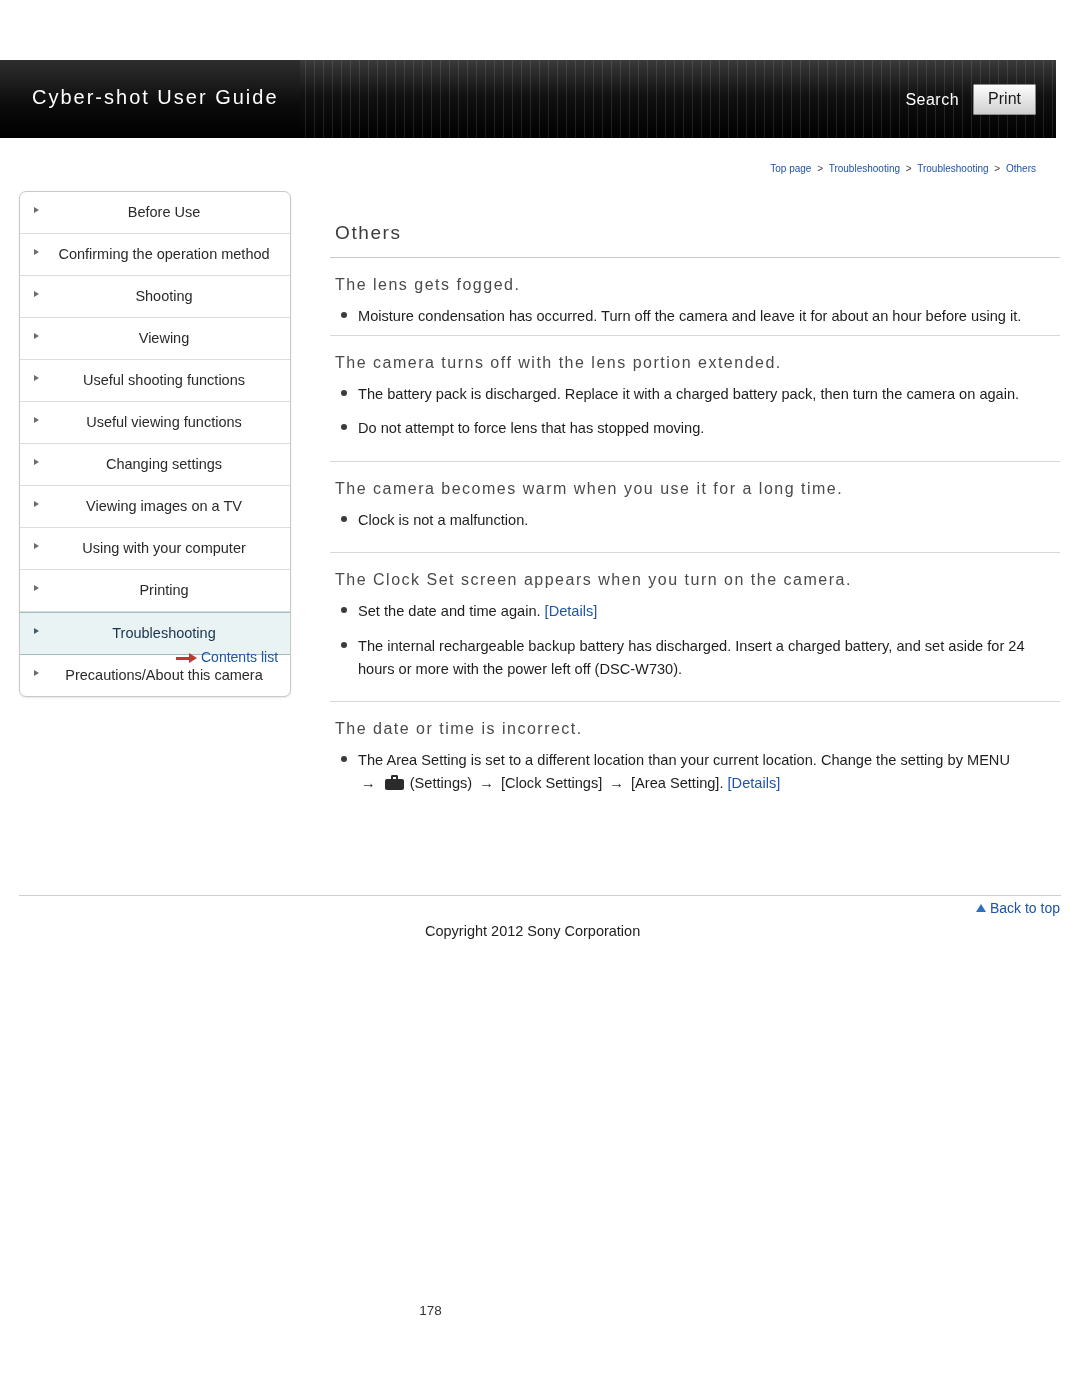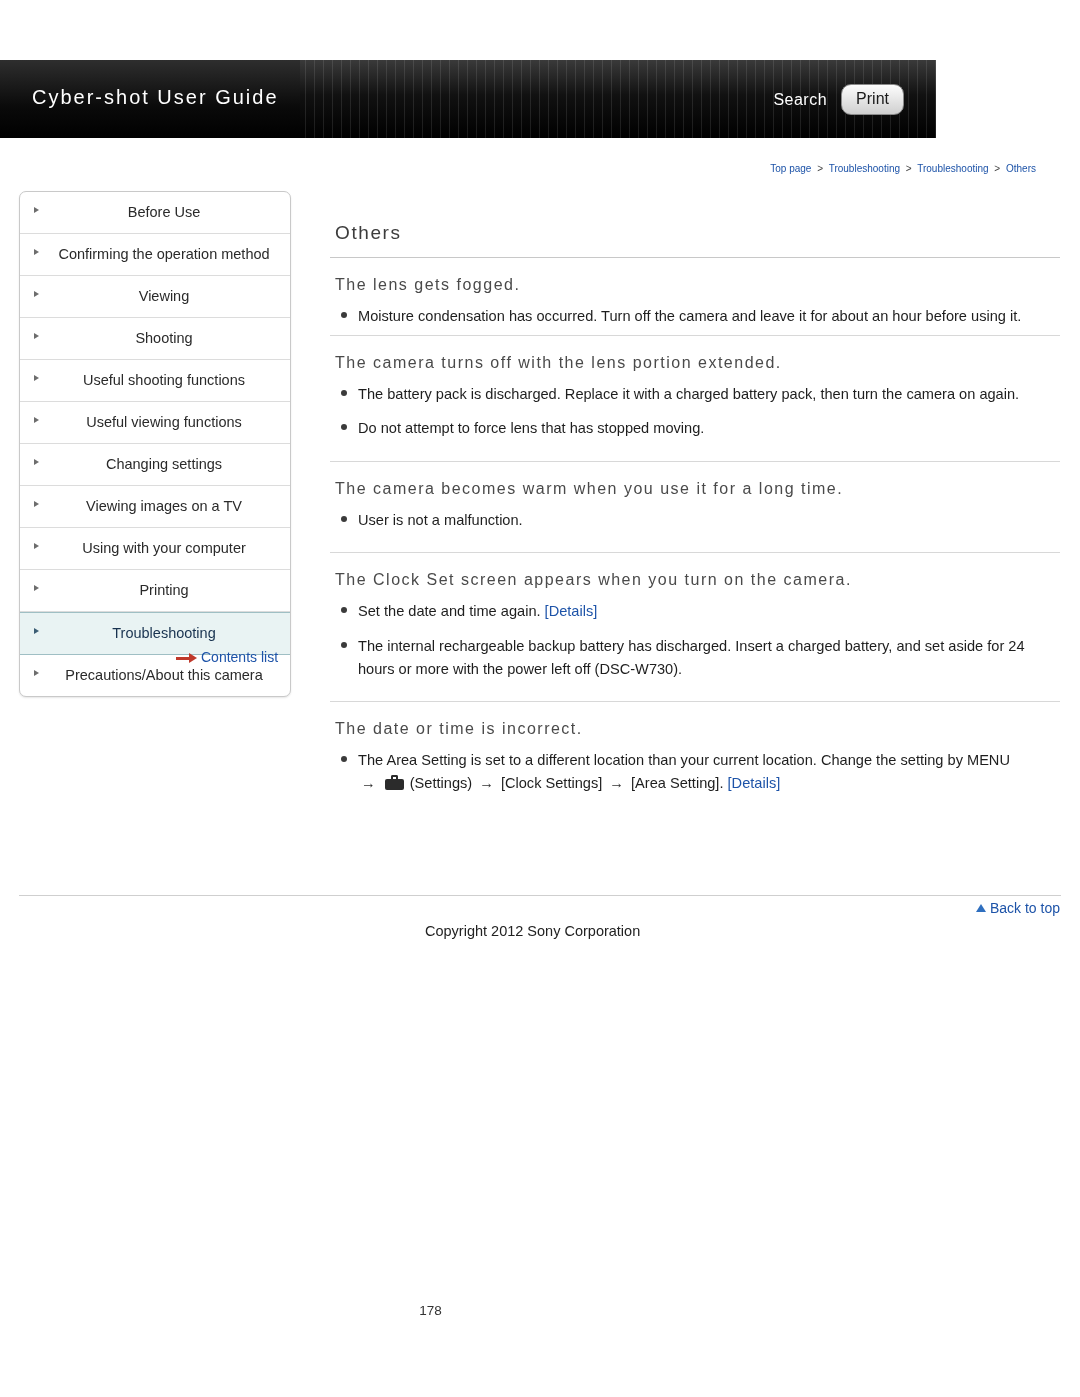--- a/index.html
+++ b/index.html
@@ -11,21 +11,21 @@
     font-family: "Liberation Sans", sans-serif;
     color: #231f20;
     position: relative;
     overflow: hidden;
   }
 
   
   .header {
     position: absolute;
     left: 0; top: 60px;
-    width: 936px; height: 78px;
+    width: 1056px; height: 78px;
     background: #0b0b0b;
     background-image:
       repeating-linear-gradient(90deg,
         rgba(255,255,255,0.00) 0px,
         rgba(255,255,255,0.00) 8px,
         rgba(255,255,255,0.10) 8px,
         rgba(255,255,255,0.10) 9px),
       linear-gradient(180deg, #3a3a3a 0%, #111 45%, #000 100%);
     overflow: hidden;
   }
@@ -38,36 +38,36 @@
     position: absolute;
     left: 32px; top: 26px;
     font-size: 20px;
     letter-spacing: 2.0px;
     color: #ffffff;
     font-weight: normal;
     white-space: nowrap;
   }
   .header-right {
     position: absolute;
-    right: 32px; top: 24px;
+    right: 20px; top: 24px;
     display: flex;
     align-items: center;
     gap: 14px;
   }
   .search-link {
     color: #ffffff;
     font-size: 16px;
     letter-spacing: 0.5px;
     text-decoration: none;
     cursor: pointer;
   }
   .print-btn {
     background: linear-gradient(180deg,#fdfdfd 0%, #e6e6e6 50%, #cfcfcf 100%);
     border: 1px solid #8a8a8a;
-    border-radius: 10px;
+    border-radius: 1px;
     color: #1a1a1a;
     font-size: 16px;
     padding: 4px 14px 6px 14px;
     cursor: pointer;
     line-height: 1.2;
   }
 
   
   .breadcrumb {
     position: absolute;
@@ -274,25 +274,25 @@
   <div class="side-item">
     <span class="tri"></span>
     <span>Before Use</span>
   </div>
   <div class="side-item">
     <span class="tri"></span>
     <span>Confirming the operation method</span>
   </div>
   <div class="side-item">
     <span class="tri"></span>
+    <span>Shooting</span>
+  </div>
+  <div class="side-item">
+    <span class="tri"></span>
     <span>Viewing</span>
-  </div>
-  <div class="side-item">
-    <span class="tri"></span>
-    <span>Shooting</span>
   </div>
   <div class="side-item">
     <span class="tri"></span>
     <span>Useful shooting functions</span>
   </div>
   <div class="side-item">
     <span class="tri"></span>
     <span>Useful viewing functions</span>
   </div>
   <div class="side-item">
@@ -354,21 +354,21 @@
     </ul>
   </div>
   <div class="spacer-14"></div>
   <div class="rule light"></div>
 
   <div class="qblock">
     <h2 class="qtitle">The camera becomes warm when you use it for a long time.</h2>
     <ul class="bullets">
       <li>
         <span class="dot"></span>
-        <span>User is not a malfunction.</span>
+        <span>Clock is not a malfunction.</span>
       </li>
     </ul>
   </div>
   <div class="spacer-14"></div>
   <div class="rule light"></div>
 
   <div class="qblock">
     <h2 class="qtitle">The Clock Set screen appears when you turn on the camera.</h2>
     <ul class="bullets">
       <li>

